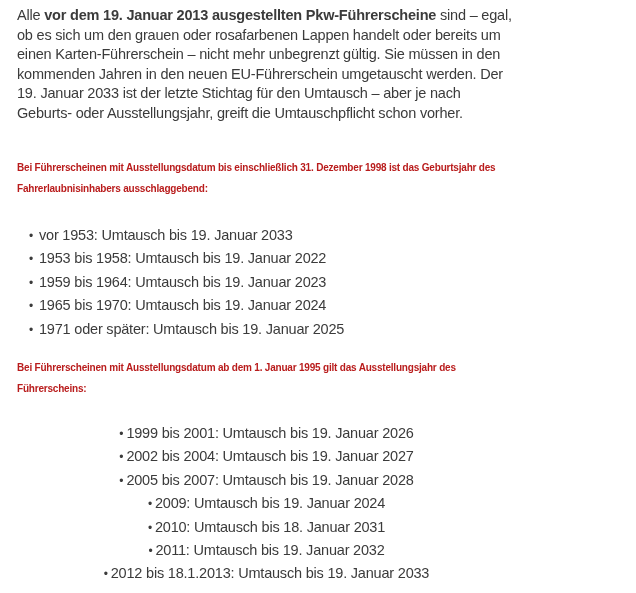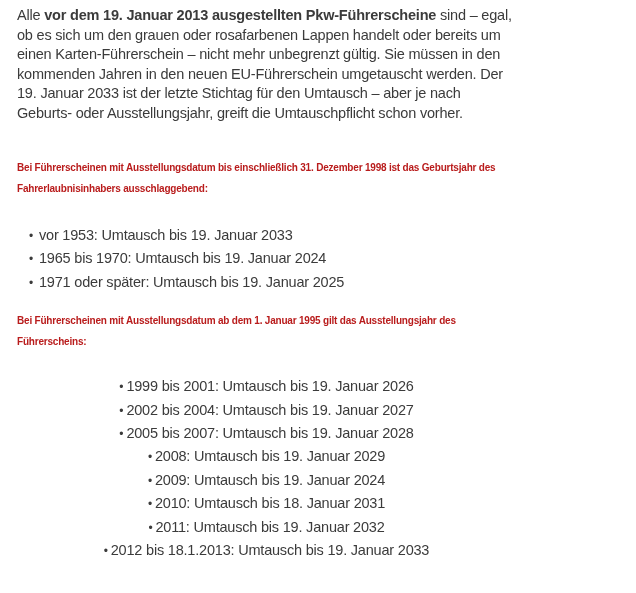--- a/index.html
+++ b/index.html
@@ -57,32 +57,33 @@
 <body>
 
 <div class="article">
 
   <p class="intro"><span>Alle </span><span class="bold">vor dem 19. Januar 2013 ausgestellten Pkw-Führerscheine</span><span> sind – egal, ob es sich um den grauen oder rosafarbenen Lappen handelt oder bereits um einen Karten-Führerschein – nicht mehr unbegrenzt gültig. Sie müssen in den kommenden Jahren in den neuen EU-Führerschein umgetauscht werden. Der 19. Januar 2033 ist der letzte Stichtag für den Umtausch – aber je nach Geburts- oder Ausstellungsjahr, greift die Umtauschpflicht schon vorher.</span></p>
 
   <section class="section-1">
     <h2 class="section-heading">Bei Führerscheinen mit Ausstellungsdatum bis einschließlich 31. Dezember 1998 ist das Geburtsjahr des Fahrerlaubnisinhabers ausschlaggebend:</h2>
     <ul class="deadline-list">
         <li><span class="bullet">•</span><span>vor 1953: Umtausch bis 19. Januar 2033</span></li>
+        <li><span class="bullet">•</span><span>1953 bis 1958: Umtausch bis 19. Januar 2022</span></li>
+        <li><span class="bullet">•</span><span>1959 bis 1964: Umtausch bis 19. Januar 2023</span></li>
         <li><span class="bullet">•</span><span>1965 bis 1970: Umtausch bis 19. Januar 2024</span></li>
         <li><span class="bullet">•</span><span>1971 oder später: Umtausch bis 19. Januar 2025</span></li>
       </ul>
   </section>
 
   <section class="section-2">
     <h2 class="section-heading">Bei Führerscheinen mit Ausstellungsdatum ab dem 1. Januar 1995 gilt das Ausstellungsjahr des Führerscheins:</h2>
     <ul class="deadline-list">
         <li><span class="bullet">•</span><span>1999 bis 2001: Umtausch bis 19. Januar 2026</span></li>
         <li><span class="bullet">•</span><span>2002 bis 2004: Umtausch bis 19. Januar 2027</span></li>
         <li><span class="bullet">•</span><span>2005 bis 2007: Umtausch bis 19. Januar 2028</span></li>
-        <li><span class="bullet">•</span><span>2008: Umtausch bis 19. Januar 2029</span></li>
         <li><span class="bullet">•</span><span>2009: Umtausch bis 19. Januar 2024</span></li>
         <li><span class="bullet">•</span><span>2010: Umtausch bis 18. Januar 2031</span></li>
         <li><span class="bullet">•</span><span>2011: Umtausch bis 19. Januar 2032</span></li>
         <li><span class="bullet">•</span><span>2012 bis 18.1.2013: Umtausch bis 19. Januar 2033</span></li>
       </ul>
   </section>
 
 </div>
 
 </body></html>

